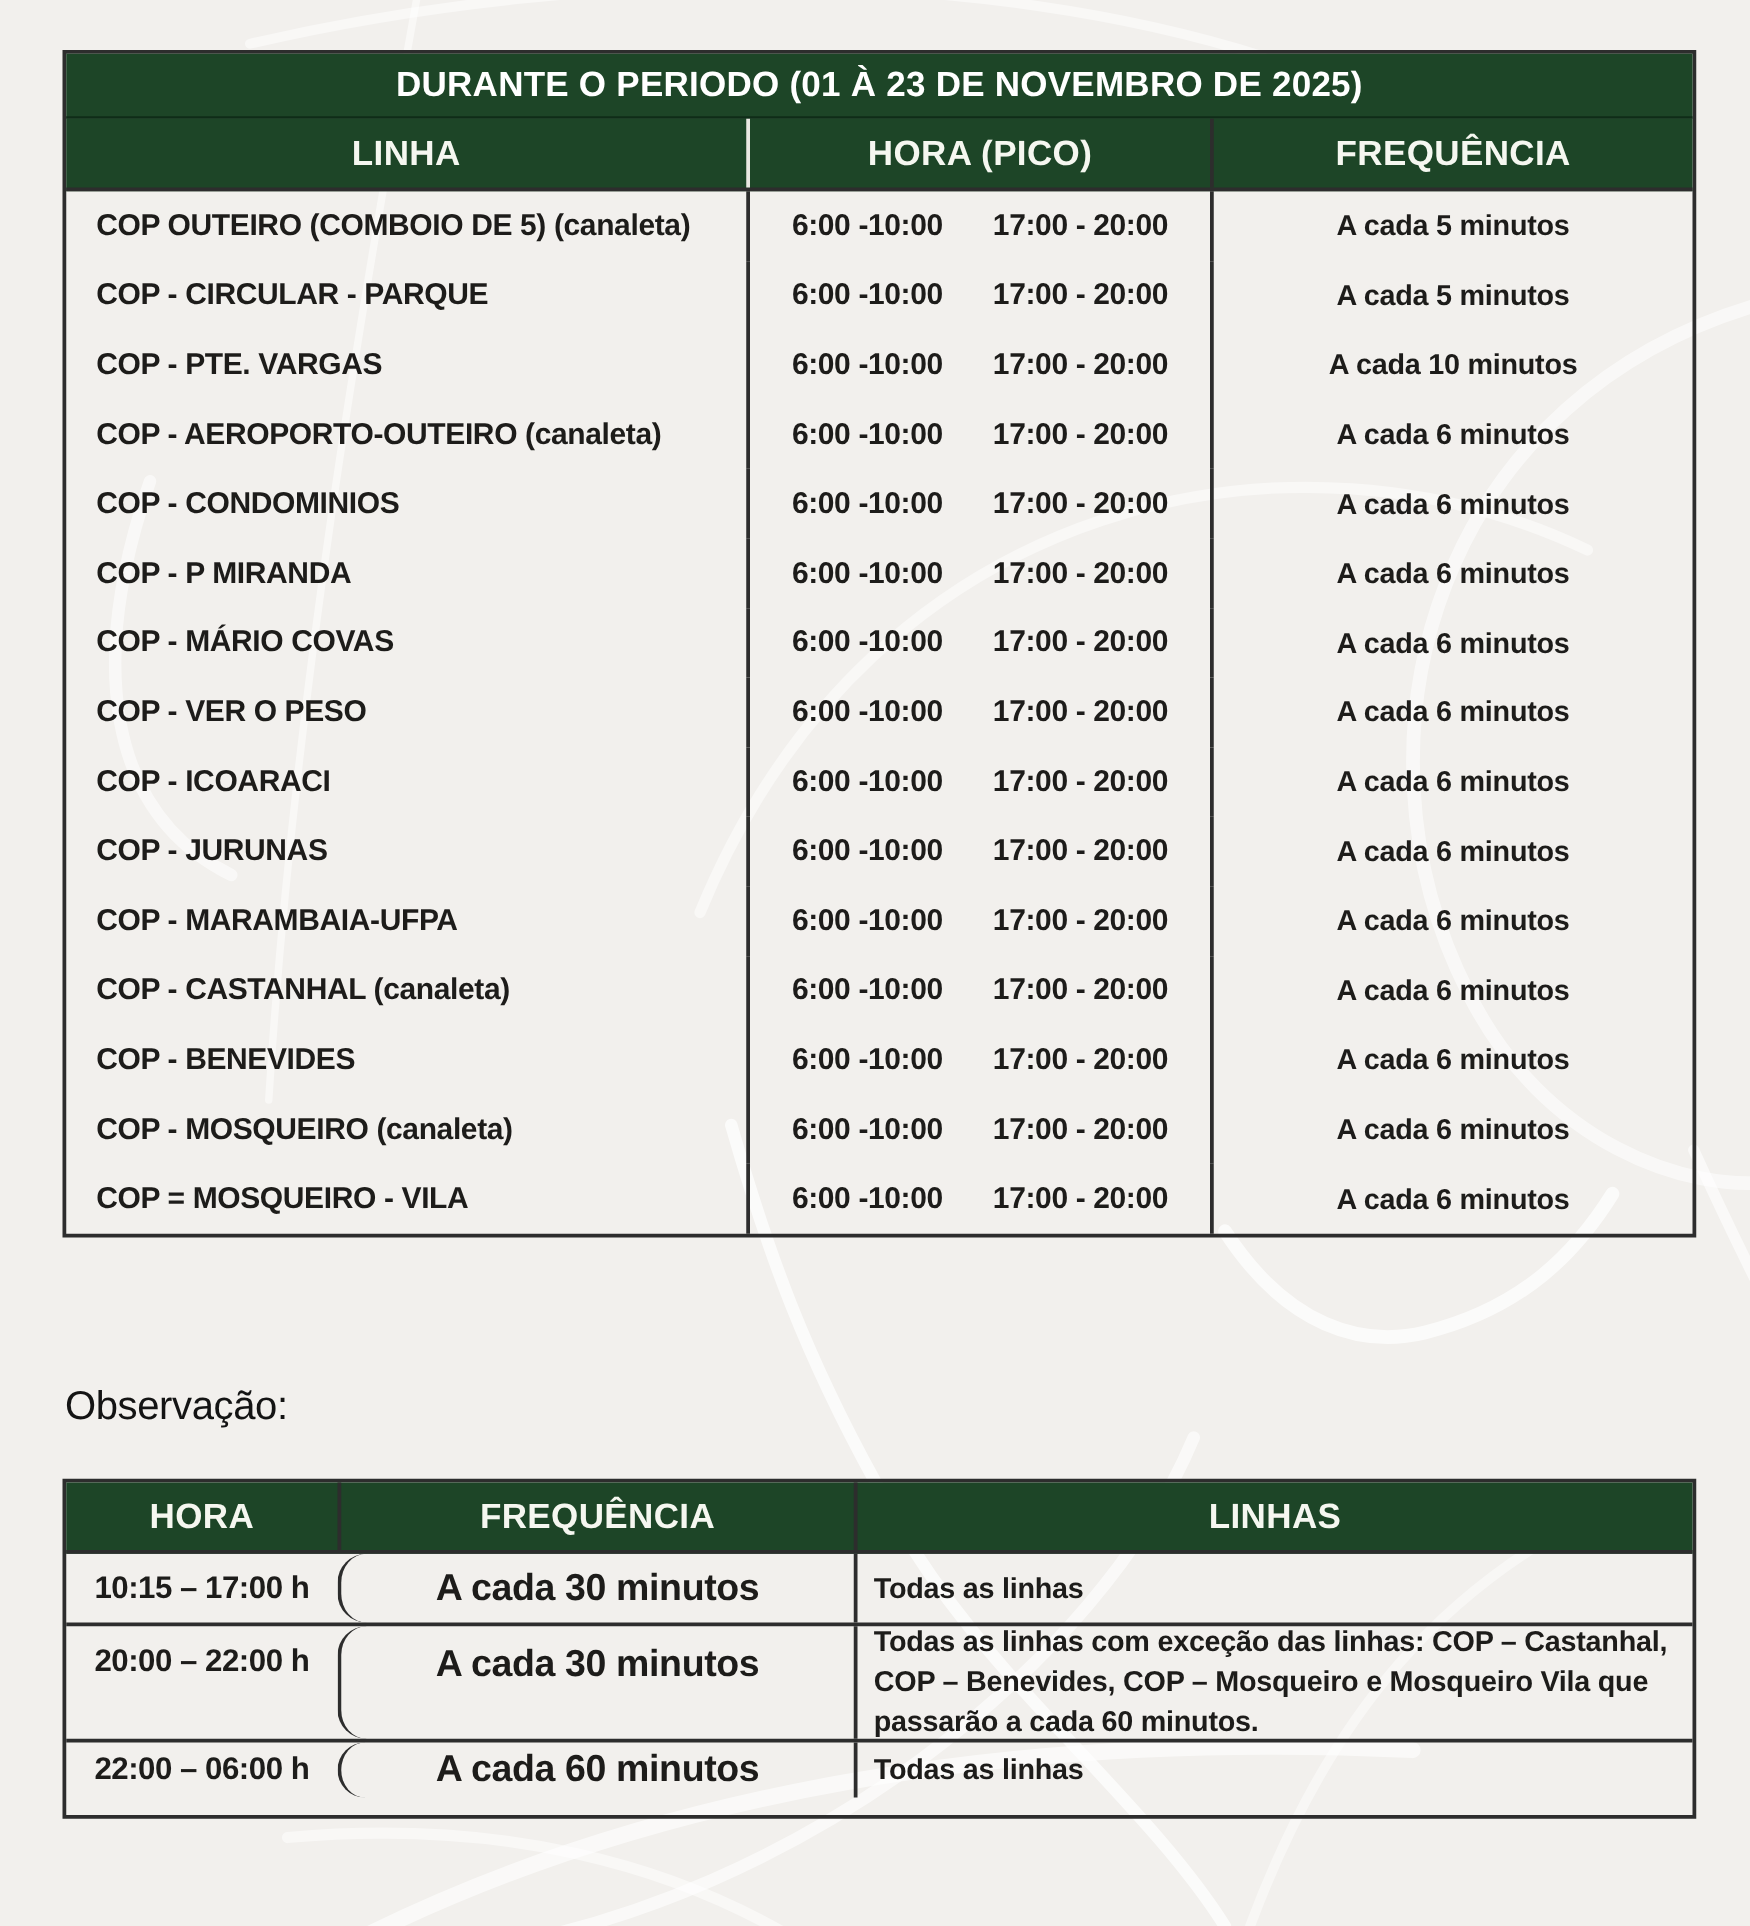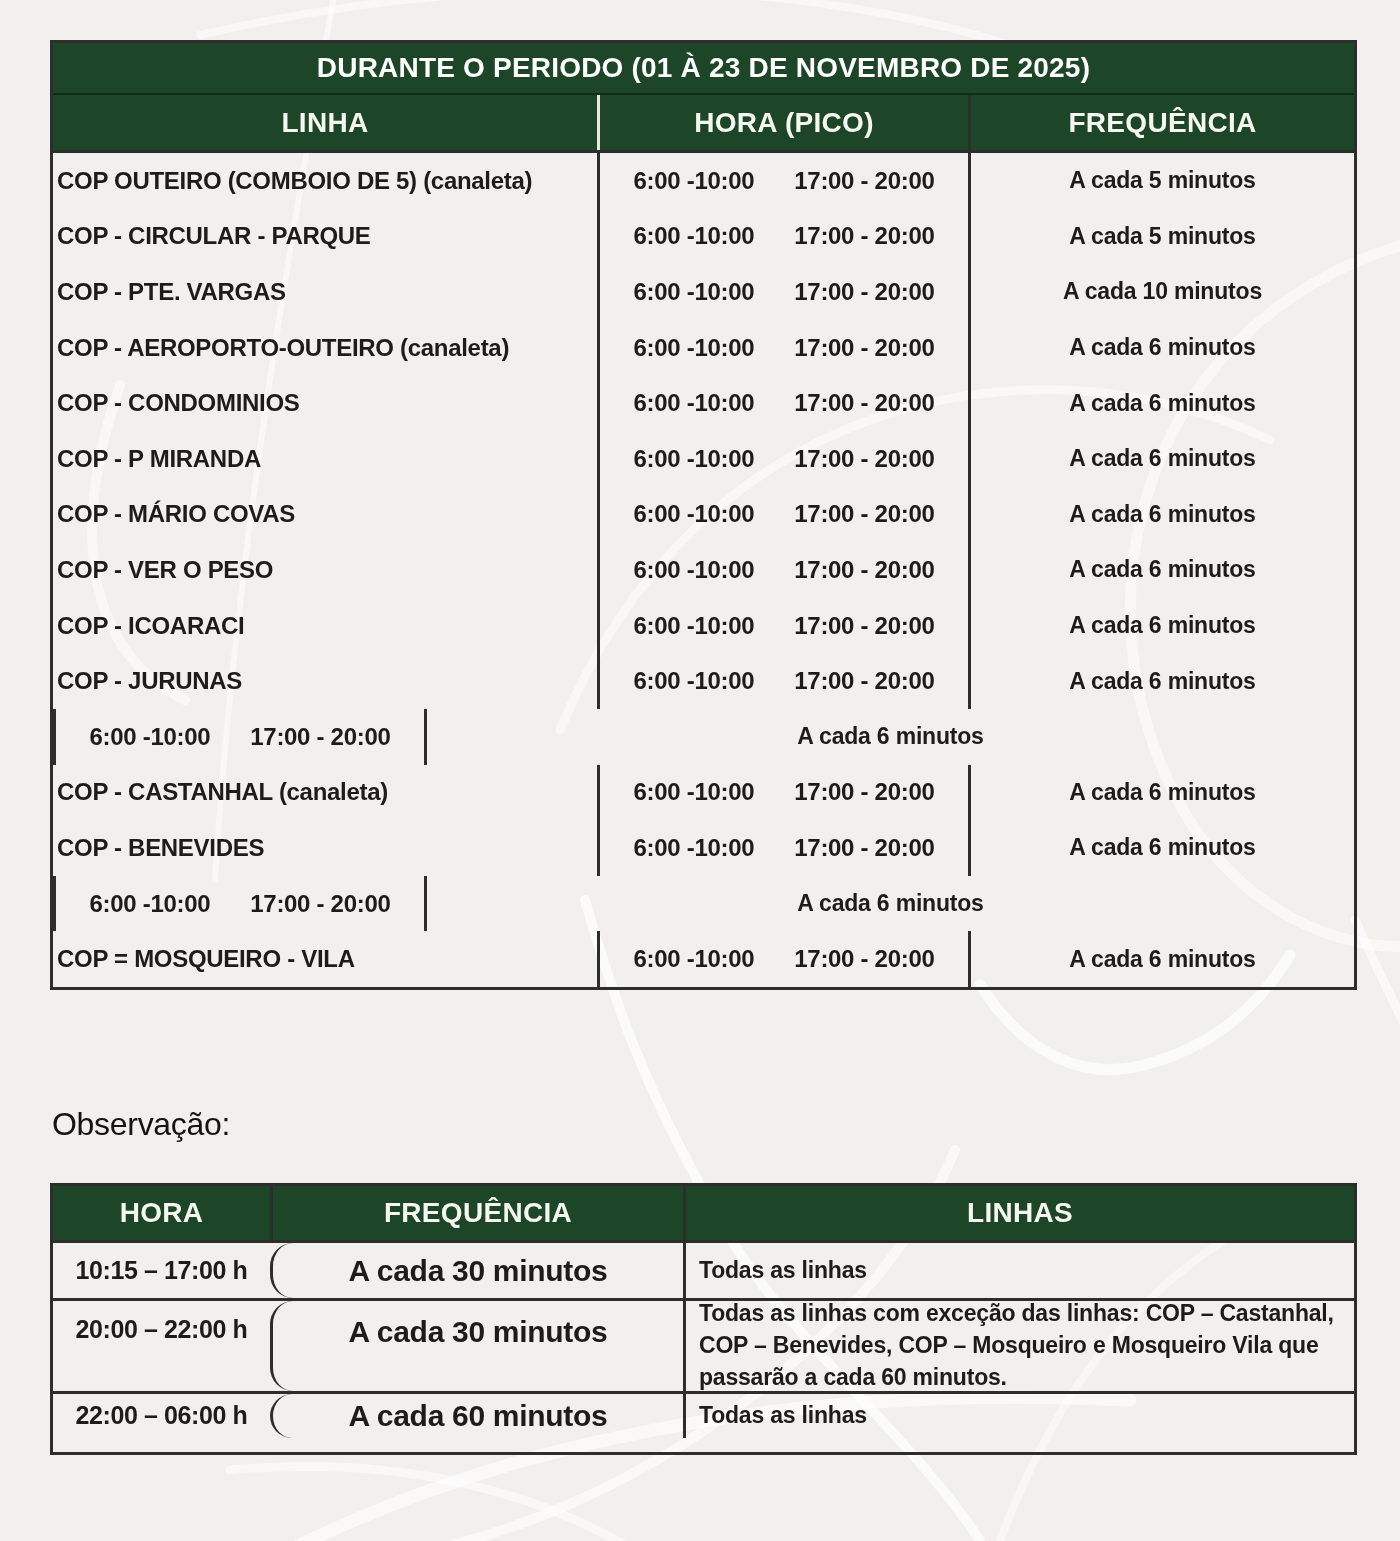--- a/index.html
+++ b/index.html
@@ -41,21 +41,21 @@
     color:var(--header-text);font-weight:800;font-size:28px;letter-spacing:.3px;
   }
   .hc-linha{width:544px;}
   .hc-hora{width:371px;border-left:3px solid #e9e7e2;}
   .hc-freq{flex:1;border-left:3px solid var(--border);}
 
   .body-rows{flex:1;display:flex;flex-direction:column;}
   .row{flex:1;display:flex;}
   .c-linha{
     width:544px;display:flex;align-items:center;
-    padding-left:4px;font-weight:800;font-size:24px;letter-spacing:-.3px;
+    padding-left:24px;font-weight:800;font-size:24px;letter-spacing:-.3px;
   }
   .c-hora{
     width:371px;border-left:3px solid var(--border);
     display:flex;align-items:center;justify-content:center;gap:40px;
     font-weight:600;font-size:24px;letter-spacing:-.3px;white-space:nowrap;
   }
   .c-freq{
     flex:1;border-left:3px solid var(--border);
     display:flex;align-items:center;justify-content:center;
     font-weight:600;font-size:23px;letter-spacing:-.2px;
@@ -218,20 +218,21 @@
   <div class="row">
     <div class="cell c-linha">COP - JURUNAS</div>
     <div class="cell c-hora">
       <span>6:00 -10:00</span>
       <span>17:00 - 20:00</span>
     </div>
     <div class="cell c-freq">A cada 6 minutos</div>
   </div>
 
   <div class="row">
+    <div class="cell c-linha">COP - MARAMBAIA-UFPA</div>
     <div class="cell c-hora">
       <span>6:00 -10:00</span>
       <span>17:00 - 20:00</span>
     </div>
     <div class="cell c-freq">A cada 6 minutos</div>
   </div>
 
   <div class="row">
     <div class="cell c-linha">COP - CASTANHAL (canaleta)</div>
     <div class="cell c-hora">
@@ -244,20 +245,21 @@
   <div class="row">
     <div class="cell c-linha">COP - BENEVIDES</div>
     <div class="cell c-hora">
       <span>6:00 -10:00</span>
       <span>17:00 - 20:00</span>
     </div>
     <div class="cell c-freq">A cada 6 minutos</div>
   </div>
 
   <div class="row">
+    <div class="cell c-linha">COP - MOSQUEIRO (canaleta)</div>
     <div class="cell c-hora">
       <span>6:00 -10:00</span>
       <span>17:00 - 20:00</span>
     </div>
     <div class="cell c-freq">A cada 6 minutos</div>
   </div>
 
   <div class="row">
     <div class="cell c-linha">COP = MOSQUEIRO - VILA</div>
     <div class="cell c-hora">

